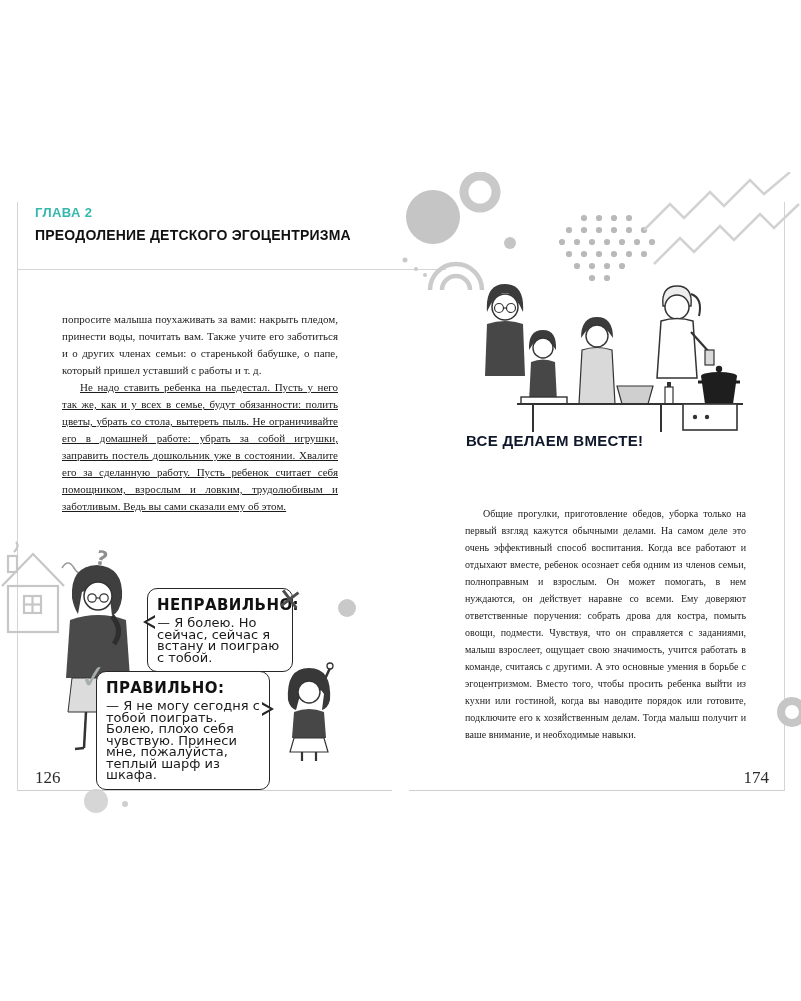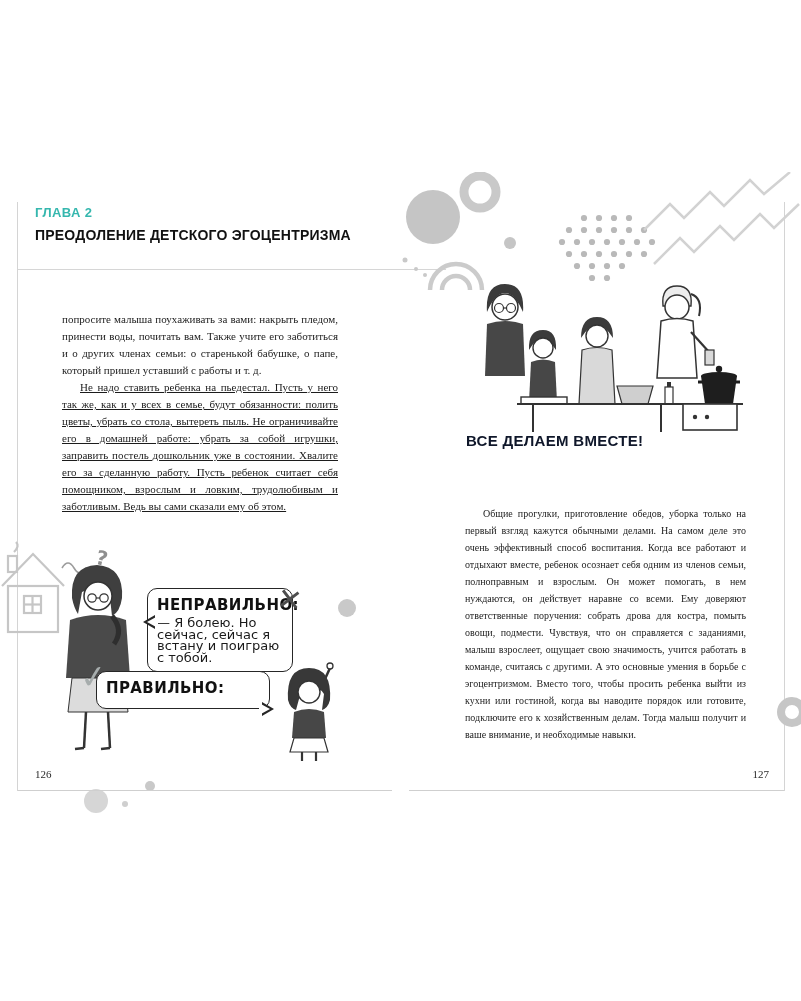--- a/index.html
+++ b/index.html
@@ -37,21 +37,21 @@
     font-size:10px; line-height:17px; text-align:justify;margin-top:44px;
   }
   .right-col .para{ text-indent:18px; }
 
   .section-heading{
     position:absolute; left:466px; top:432px;
     font-family:"Liberation Sans", sans-serif; font-weight:bold;
     font-size:15px; letter-spacing:.3px; color:#0f172a;
   }
 
-  .page-number{ position:absolute; top:768px; font-size:11px; color:#2b2b2b; }
+  .page-number{ position:absolute; top:768px; font-size:17px; color:#2b2b2b; }
   .page-number.left{ left:35px; }
   .page-number.right{ right:32px; }
   .bottom-rule{ position:absolute; top:790px; height:1px; background:#cfcfcf; }
   .bottom-rule.left{ left:18px; width:374px; }
   .bottom-rule.right{ left:409px; width:375px; }
 
   
   .bubble{
     position:absolute; background:#fff; border:1.6px solid #262626;
     border-radius:10px; padding:7px 9px 8px 9px;
@@ -182,20 +182,21 @@
   </svg>
 
   <div class="bubble bubble1">
     <div class="bubble-label">НЕПРАВИЛЬНО:</div>
     <div class="bubble-text">—  Я болею. Но сейчас, сейчас я встану и поиграю с тобой.</div>
   </div>
   <div class="x-mark">✕</div>
 
   <div class="bubble bubble2">
     <div class="bubble-label">ПРАВИЛЬНО:</div>
+    <div class="bubble-text">—  Я не могу сегодня с тобой поиграть. Болею, плохо себя чувствую. Принеси мне, пожалуйста, теплый шарф из шкафа.</div>
   </div>
   <div class="check-mark">✓</div>
 
   <svg class="abs" style="left:278px; top:660px;" width="62" height="102" viewBox="0 0 62 102">
     <line x1="42" y1="30" x2="52" y2="8" stroke="#333333" stroke-width="2.5"></line>
     <circle cx="52" cy="6" r="3" fill="#ffffff" stroke="#333333" stroke-width="1.3"></circle>
     <path d="M 10 40 Q 8 8 31 8 Q 54 8 52 40 Q 50 48 44 50 L 46 34 Q 38 22 24 28 L 18 50 Q 12 48 10 40 Z" fill="#383838"></path>
     <circle cx="31" cy="32" r="11" fill="#ffffff" stroke="#333333" stroke-width="1.4"></circle>
     <path d="M 16 52 Q 31 46 46 52 L 48 78 L 14 78 Z" fill="#474747"></path>
     <path d="M 16 78 L 46 78 L 50 92 L 12 92 Z" fill="#ffffff" stroke="#333333" stroke-width="1.2"></path>
@@ -252,17 +253,17 @@
   </svg>
 
   <div class="section-heading">ВСЕ ДЕЛАЕМ ВМЕСТЕ!</div>
   <div class="right-col">
     <p class="para">Общие прогулки, приготовление обедов, уборка только на первый взгляд кажутся обычными делами. На самом деле это очень эффективный способ воспитания. Когда все работают и отдыхают вместе, ребенок осознает себя одним из членов семьи, полноправным и взрослым. Он может помогать, в нем нуждаются, он действует наравне со всеми. Ему доверяют ответственные поручения: собрать дрова для костра, помыть овощи, подмести. Чувствуя, что он справляется с заданиями, малыш взрослеет, ощущает свою значимость, учится работать в команде, считаясь с другими. А это основные умения в борьбе с эгоцентризмом. Вместо того, чтобы просить ребенка выйти из кухни или гостиной, когда вы наводите порядок или готовите, подключите его к хозяйственным делам. Тогда малыш получит и ваше внимание, и необходимые навыки.</p>
   </div>
 
   <div class="ring-right"></div>
 
   <div class="page-number left">126</div>
-  <div class="page-number right">127</div>
+  <div class="page-number right">174</div>
   <div class="bottom-rule left"></div>
   <div class="bottom-rule right"></div>
 
 </div>
 
 </body></html>

